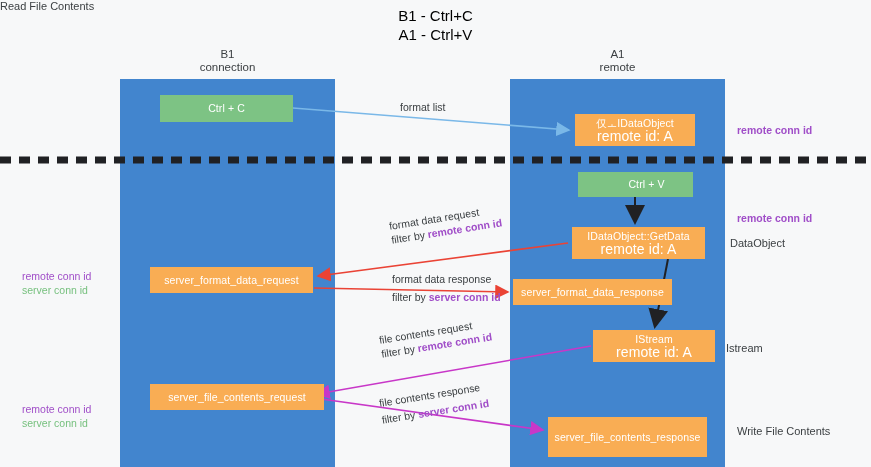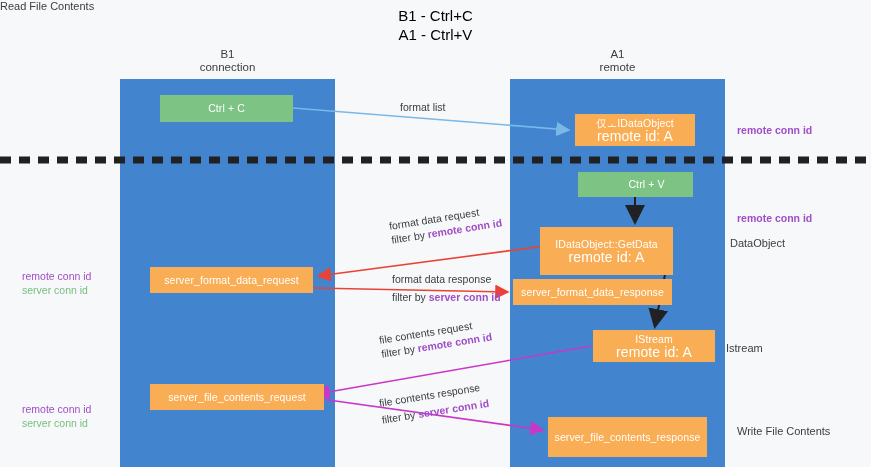--- a/index.html
+++ b/index.html
@@ -37,21 +37,21 @@
     color:#ffffff;font-size:10.5px;line-height:13px;text-align:center;
     letter-spacing:.1px;
   }
   .node.green{background:#7dc384;text-align:right;}
   .node.orange{background:#f9ad54;}
   .node .l2{font-size:14px;}
 
   .n-ctrlc{left:160px;top:95px;width:133px;height:27px;}
   .n-idataobject{left:575px;top:114px;width:120px;height:32px;}
   .n-ctrlv{left:578px;top:172px;width:115px;height:25px;padding-left:22px;}
-  .n-getdata{left:540px;top:227px;width:133px;height:48px;}
+  .n-getdata{left:572px;top:227px;width:133px;height:32px;}
   .n-sfdreq{left:150px;top:267px;width:163px;height:26px;}
   .n-sfdres{left:513px;top:279px;width:159px;height:26px;}
   .n-istream{left:593px;top:330px;width:122px;height:32px;}
   .n-sfcreq{left:150px;top:384px;width:174px;height:26px;}
   .n-sfcres{left:548px;top:417px;width:159px;height:40px;}
 
   
   .side{position:absolute;font-size:10.5px;line-height:14px;}
   .side.bold{font-weight:bold;}
   .purple{color:#a04ec8;}

